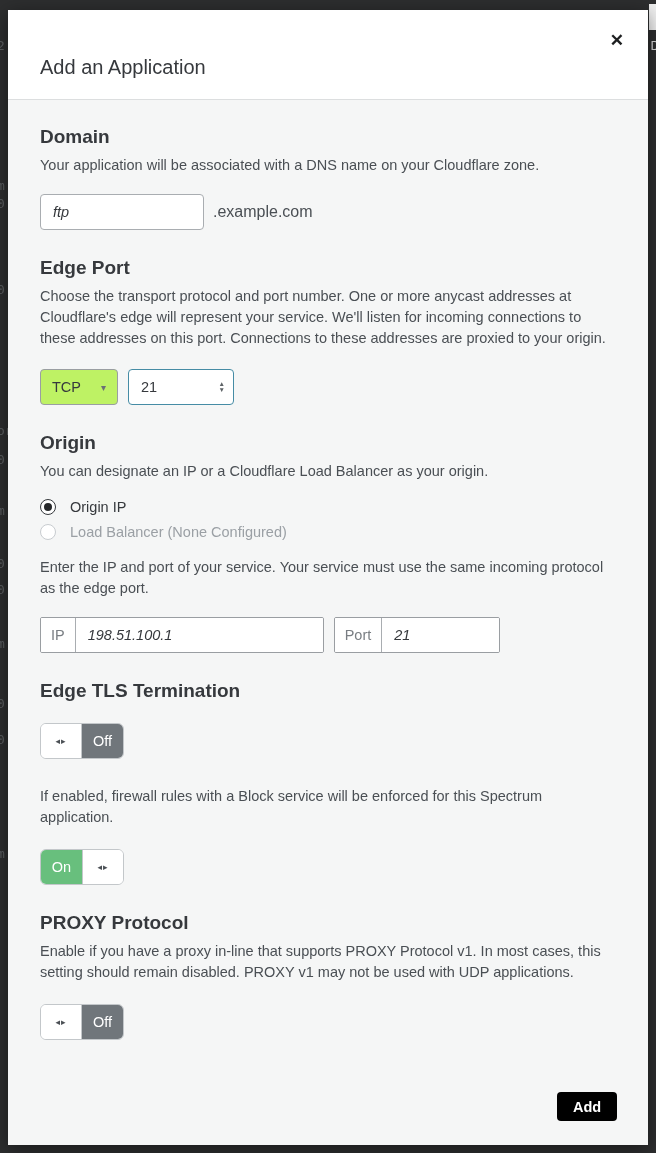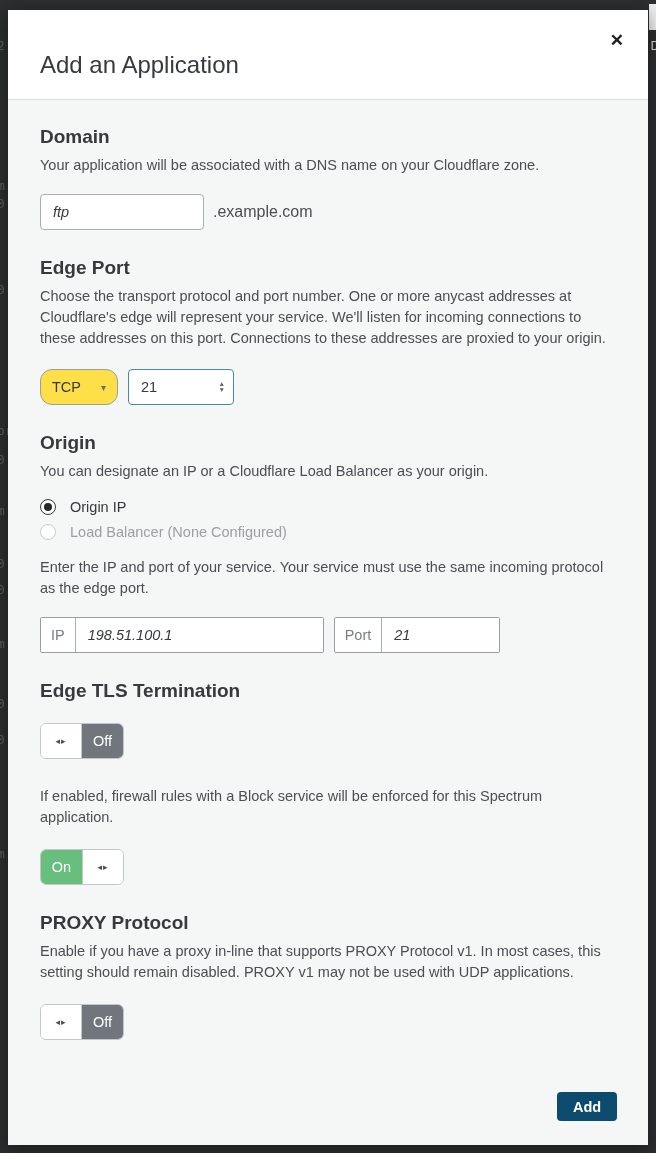--- a/index.html
+++ b/index.html
@@ -45,21 +45,21 @@
   }
   .modal-header {
     height: 90px;
     background: #ffffff;
     border-bottom: 1px solid #dcdedf;
     position: relative;
   }
   .modal-title {
     position: absolute;
     left: 32px; bottom: 20px;
-    font-size: 24px;
+    font-size: 20px;
     font-weight: 400;
     color: #36393d;
   }
   .close-btn {
     position: absolute;
     top: 18px; right: 20px;
     font-size: 17px;
     font-weight: bold;
     color: #1d1f20;
     cursor: pointer;
@@ -95,22 +95,22 @@
     outline: none;
     font-style: italic;
   }
   .domain-input { width: 164px; }
   .domain-suffix { margin-left: 9px; font-size: 16px; color: #4a4f54; }
   
   .edgeport-row { display: flex; align-items: center; margin-top: 20px; }
   .select-box {
     width: 78px; height: 36px;
     border: 1px solid #9a9ea2;
-    border-radius: 12px;
-    background: #fde047;
+    border-radius: 4px;
+    background: #bef264;
     display: flex; align-items: center; justify-content: space-between;
     padding: 0 11px;
     font-size: 14.5px;
     color: #36393d;
     cursor: pointer;
   }
   .select-chevron { font-size: 10px; color: #6b7075; }
   .number-wrap { position: relative; margin-left: 10px; }
   .number-input {
     width: 106px; height: 36px;
@@ -202,21 +202,21 @@
   .toggle-handle-off { border-right: 1px solid #c3c7ca; }
   .toggle-handle-on { border-left: 1px solid #c3c7ca; }
   .toggle-arrows { font-size: 9px; color: #4a4f54; letter-spacing: 1px; }
   
   .modal-footer {
     position: absolute;
     right: 31px; bottom: 24px;
   }
   .add-btn {
     min-width: 60px; height: 29px;
-    background: #0c4a6e;
+    background: #000000;
     border: none;
     border-radius: 4px;
     color: #fff;
     font-size: 14.5px;
     font-weight: bold;
     font-family: "Liberation Sans", sans-serif;
     padding: 0 14px;
     cursor: pointer;
   }
 </style>

